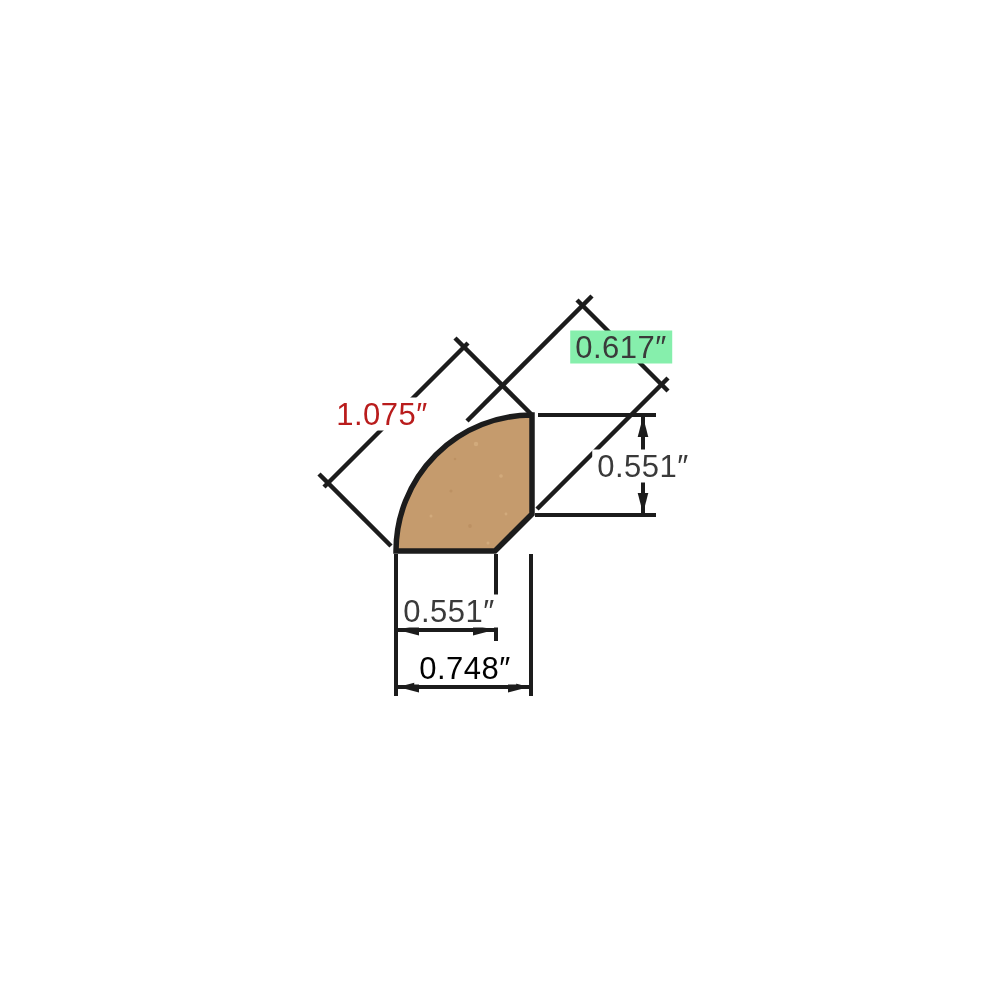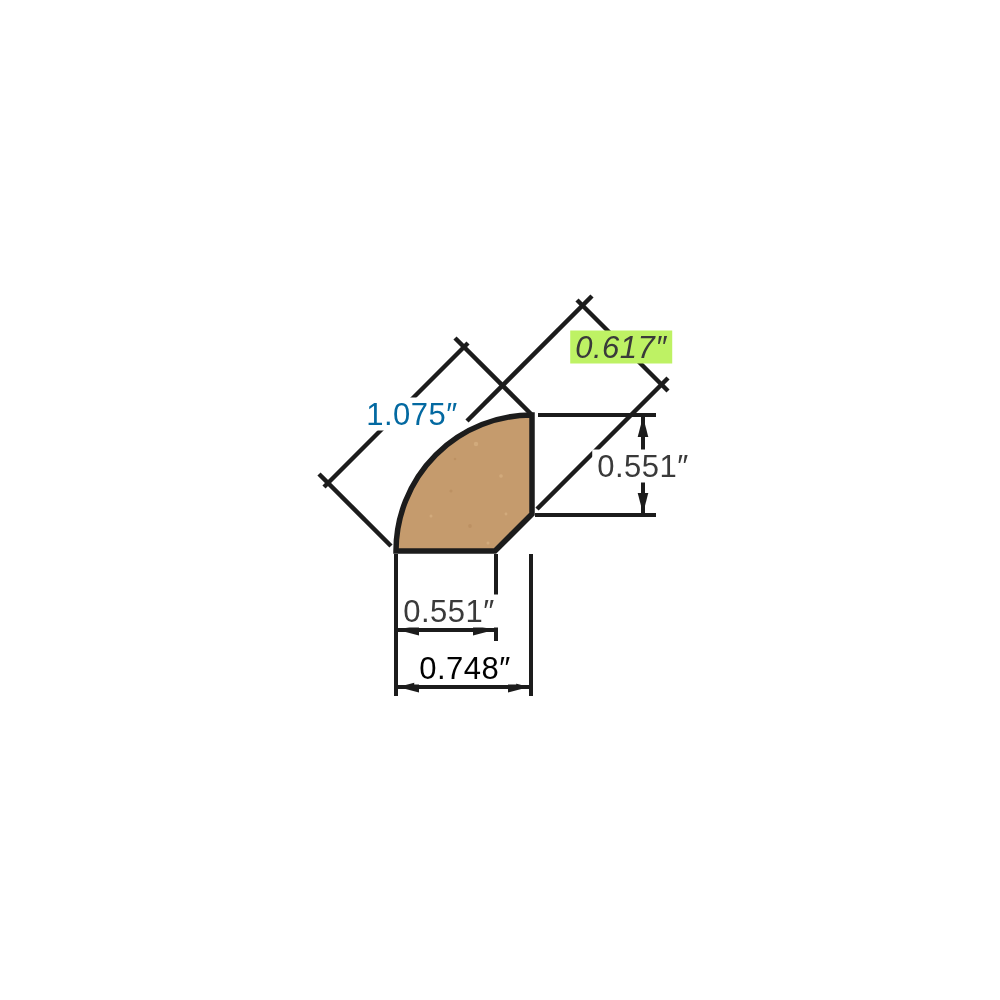--- a/index.html
+++ b/index.html
@@ -79,23 +79,23 @@
     <g stroke="none" fill="#1C1C1C">
       <polygon points="643,416.5 637.7,437 648.3,437"></polygon>
       <polygon points="643,513.5 637.7,493 648.3,493"></polygon>
       <polygon points="398,630 419,624.6 419,635.4"></polygon>
       <polygon points="494,630 473,624.6 473,635.4"></polygon>
       <polygon points="398,687 419,681.6 419,692.4"></polygon>
       <polygon points="529,687 508,681.6 508,692.4"></polygon>
     </g>
   </svg>
 
-  <div class="dim-label" style="left: 412px; top: 414px; color: #0369a1; background: rgb(255, 255, 255);">1.075″</div>
+  <div class="dim-label" style="left: 382px; top: 414px; color: #b91c1c; background: rgb(255, 255, 255);">1.075″</div>
 
-  <div class="dim-label" style="left: 621px; top: 347px; color: rgb(58, 58, 58); background: #bef264; font-style: italic;">0.617″</div>
+  <div class="dim-label" style="left: 621px; top: 347px; color: rgb(58, 58, 58); background: #86efac;">0.617″</div>
 
   <div class="dim-label" style="left: 643px; top: 466px; color: rgb(58, 58, 58); background: rgb(255, 255, 255);">0.551″</div>
 
   <div class="dim-label" style="left: 449px; top: 611px; color: rgb(58, 58, 58); background: rgb(255, 255, 255);">0.551″</div>
 
   <div class="dim-label" style="left: 465px; top: 668px; color: #000000; background: rgb(255, 255, 255);">0.748″</div>
 
 </div>
 
 </body></html>

